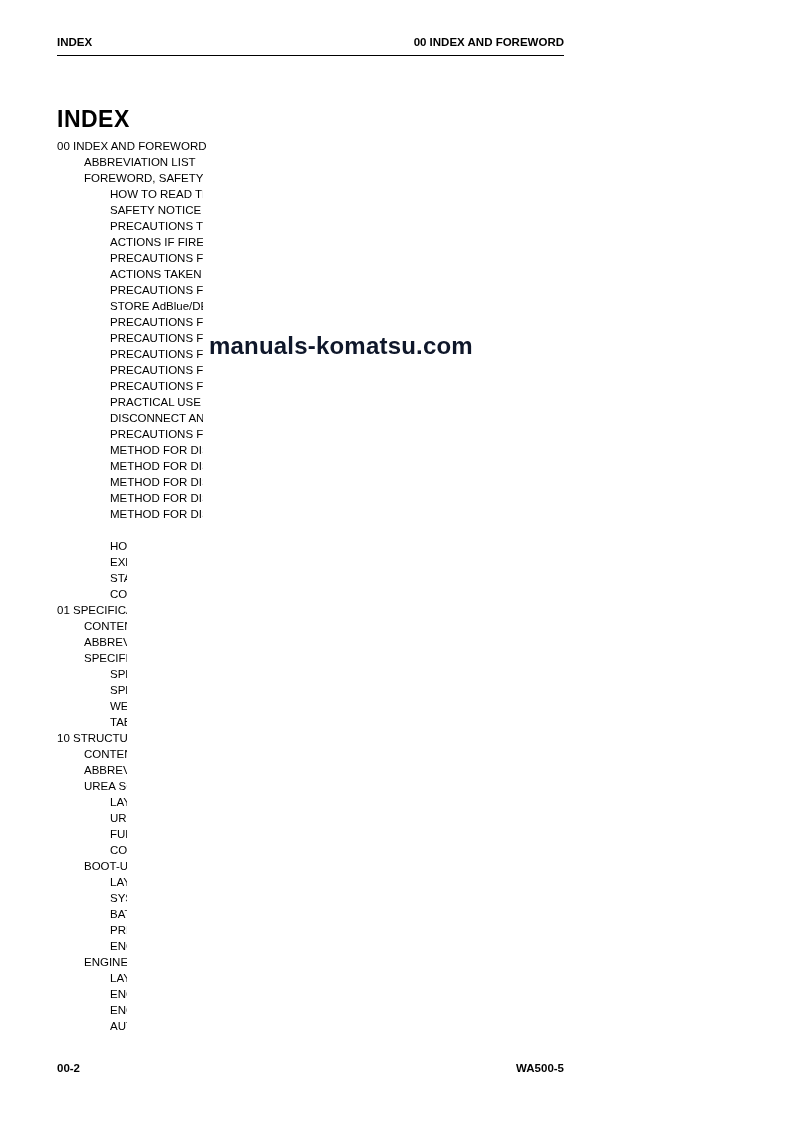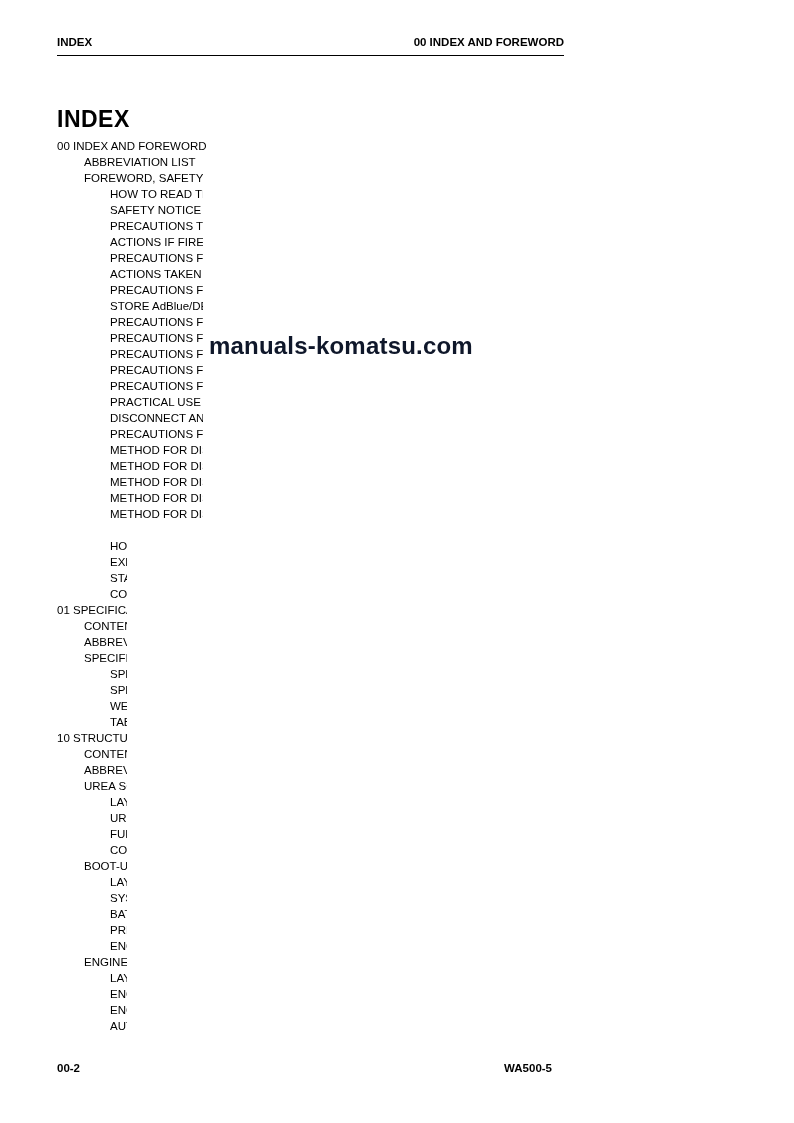--- a/index.html
+++ b/index.html
@@ -84,21 +84,21 @@
     line-height: 1.1;
     z-index: 5;
     letter-spacing: 0.2px;
     margin-top: 31px;
   }
 
   
   .footer {
     position: absolute;
     left: 57px;
-    right: 88px;
+    right: 76px;
     top: 1062px;
     display: flex;
     justify-content: space-between;
     align-items: center;
     font-size: 11.5px;
     font-weight: bold;
   }
 </style>
 </head>
 <body>

